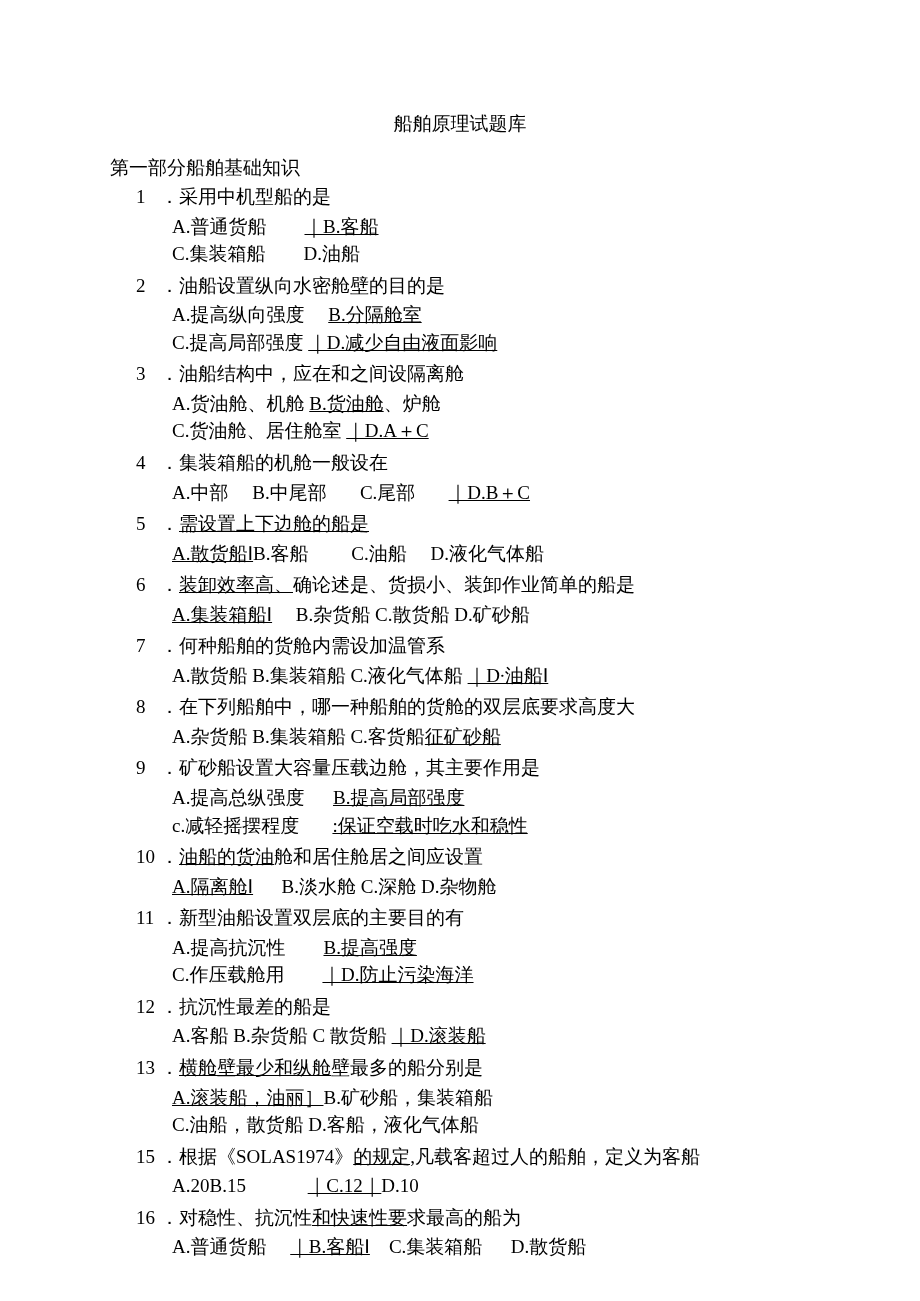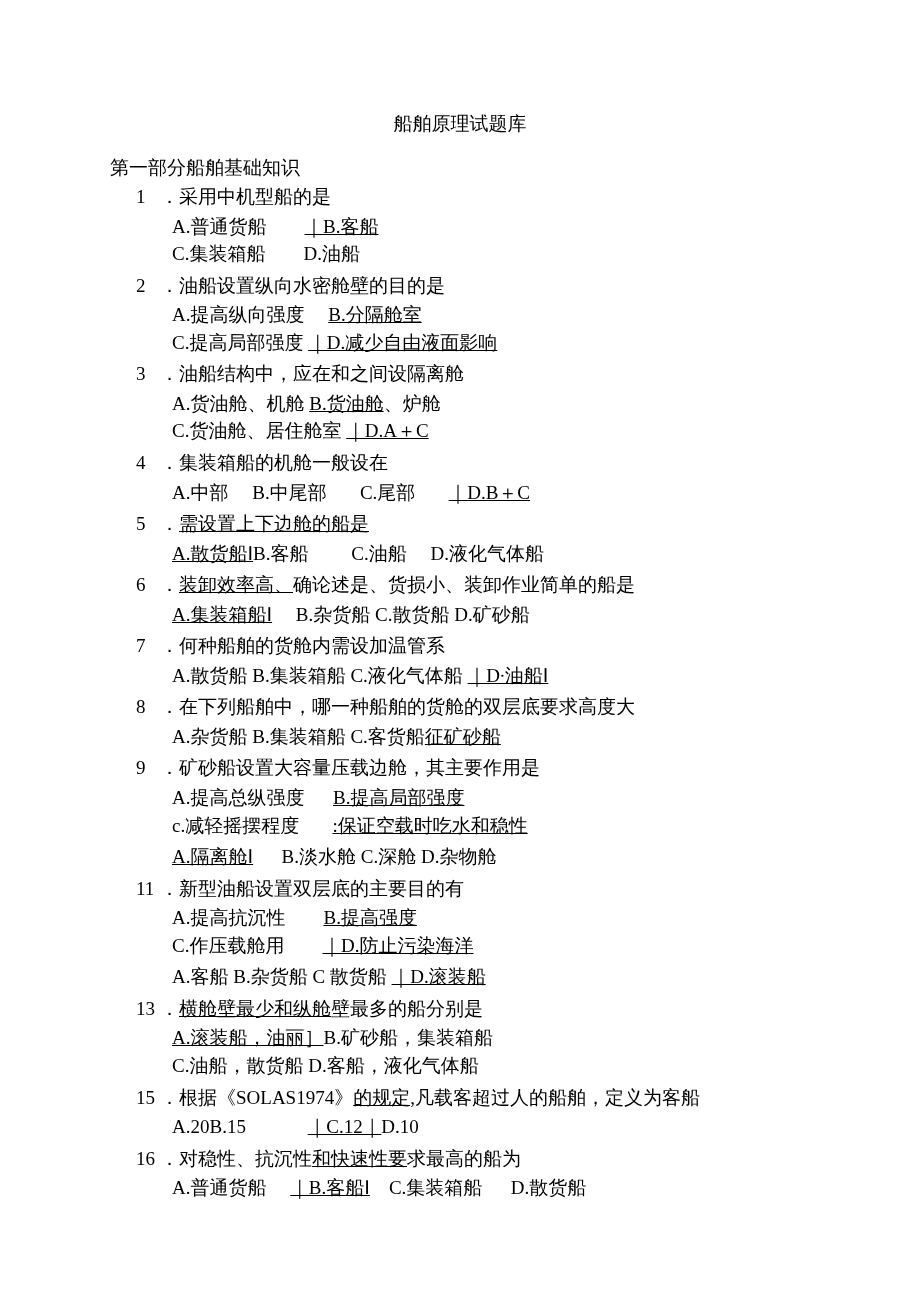--- a/index.html
+++ b/index.html
@@ -86,28 +86,30 @@
       <div class="q-block">
         <div class="q-stem"><span class="q-num">8</span><span>．在下列船舶中，哪一种船舶的货舱的双层底要求高度大</span></div>
         <div class="opts-row"><span>A.杂货船 B.集装箱船 C.客货船</span><span class="u">征矿砂船</span></div>
       </div>
       <div class="q-block">
         <div class="q-stem"><span class="q-num">9</span><span>．矿砂船设置大容量压载边舱，其主要作用是</span></div>
         <div class="opts-row"><span>A.提高总纵强度      </span><span class="u">B.提高局部强度</span></div>
         <div class="opts-row"><span>c.减轻摇摆程度       </span><span class="u">:保证空载时吃水和稳性</span></div>
       </div>
       <div class="q-block">
+        <div class="q-stem"><span class="q-num">10</span><span>．</span><span class="u">油船的货油</span><span>舱和居住舱居之间应设置</span></div>
         <div class="opts-row"><span class="u">A.隔离舱Ⅰ</span><span>      B.淡水舱 C.深舱 D.杂物舱</span></div>
       </div>
       <div class="q-block">
         <div class="q-stem"><span class="q-num">11</span><span>．新型油船设置双层底的主要目的有</span></div>
         <div class="opts-row"><span>A.提高抗沉性        </span><span class="u">B.提高强度</span></div>
         <div class="opts-row"><span>C.作压载舱用        </span><span class="u">｜D.防止污染海洋</span></div>
       </div>
       <div class="q-block">
+        <div class="q-stem"><span class="q-num">12</span><span>．抗沉性最差的船是</span></div>
         <div class="opts-row"><span>A.客船 B.杂货船 C 散货船 </span><span class="u">｜D.滚装船</span></div>
       </div>
       <div class="q-block">
         <div class="q-stem"><span class="q-num">13</span><span>．</span><span class="u">横舱壁最少和纵舱</span><span>壁最多的船分别是</span></div>
         <div class="opts-row"><span class="u">A.滚装船，油丽］</span><span>B.矿砂船，集装箱船</span></div>
         <div class="opts-row"><span>C.油船，散货船 D.客船，液化气体船</span></div>
       </div>
       <div class="q-block">
         <div class="q-stem"><span class="q-num">15</span><span>．根据《SOLAS1974》</span><span class="u">的规定,</span><span>凡载客超过人的船舶，定义为客船</span></div>
         <div class="opts-row"><span>A.20B.15             </span><span class="u">｜C.12｜</span><span>D.10</span></div>

